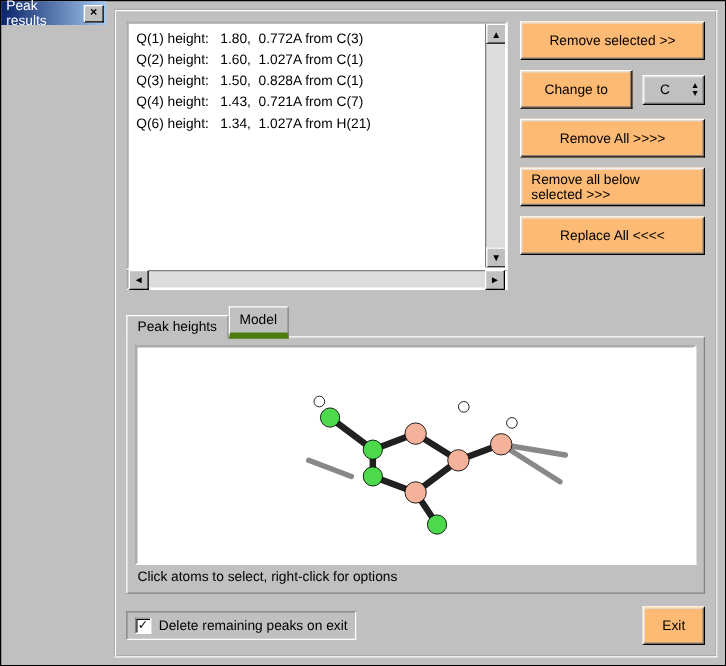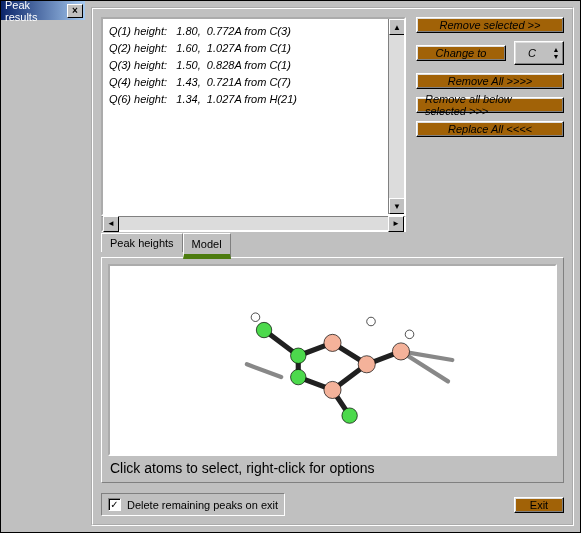--- a/index.html
+++ b/index.html
@@ -45,21 +45,20 @@
     border: 2px groove #fff;
     padding: 8px;
     position: relative;
     display:flex;
     flex-direction:column;
   }
   .top-row {
     display:flex;
     gap:10px;
     height: 215px;
-    font-style: italic;
   }
   .listbox-wrap {
     width: 305px;
     display:flex;
     flex-direction:column;
   }
   .listbox-body {
     flex:1;
     background:#fff;
     border: 2px inset #fff;
@@ -92,46 +91,47 @@
     font-size:8px; color:#000;
   }
   .listbox-body .row { white-space: pre; padding-left:4px;}
   .btncol {
     flex:1;
     display:flex;
     flex-direction:column;
     gap:8px;
   }
   .btn {
-    background:#a16207;
+    background:#fdba74;
     border: 1px solid #fff;
     border-right-color:#000; border-bottom-color:#000;
     box-shadow: inset -1px -1px 0 #808080, inset 1px 1px 0 #dfdfdf;
-    height:16px;
+    height:31px;
     font-size:11px;
     display:flex; align-items:center; justify-content:center;
     padding: 0 8px;
     cursor:default;
     font-family: Arial, sans-serif;
   }
   .wide { width:100%; }
   .change-row { display:flex; gap:8px;align-items:center; }
   .spin {
     width:50px;height:24px;
     background:#c0c0c0;
     border:1px solid #fff; border-right-color:#000;border-bottom-color:#000;
     box-shadow: inset -1px -1px 0 #808080, inset 1px 1px 0 #dfdfdf;
     display:flex; align-items:center;
     font-family: Arial, sans-serif;
   }
   .spin .val { flex:1; text-align:center; font-size:11px; }
   .spin .arrows { width:14px; display:flex; flex-direction:column; font-size:7px; line-height:1; text-align:center; }
   .tabs {
-    display:flex;
-    align-items:flex-start;
+    margin-top: 12px;
+    display:flex;
+    align-items:flex-end;
   }
   .tab {
     background:#c0c0c0;
     border:1px solid #fff;
     border-right-color:#808080;
     border-bottom:none;
     padding:4px 8px 4px 8px;
     font-size:11px;
     margin-right:0px;
     position:relative;
@@ -151,21 +151,21 @@
     margin-top:-1px;
   }
   .canvas {
     background:#fff;
     border:2px inset #fff;
     flex:1;
     position:relative;
     overflow:hidden;
   }
   .hint {
-    font-size:14px;
+    font-size:11px;
     padding:4px 2px 0 2px;
     font-family: Arial, sans-serif;
   }
   .footer {
     display:flex;
     justify-content:space-between;
     align-items:center;
     margin-top:10px;
   }
   .chk {

